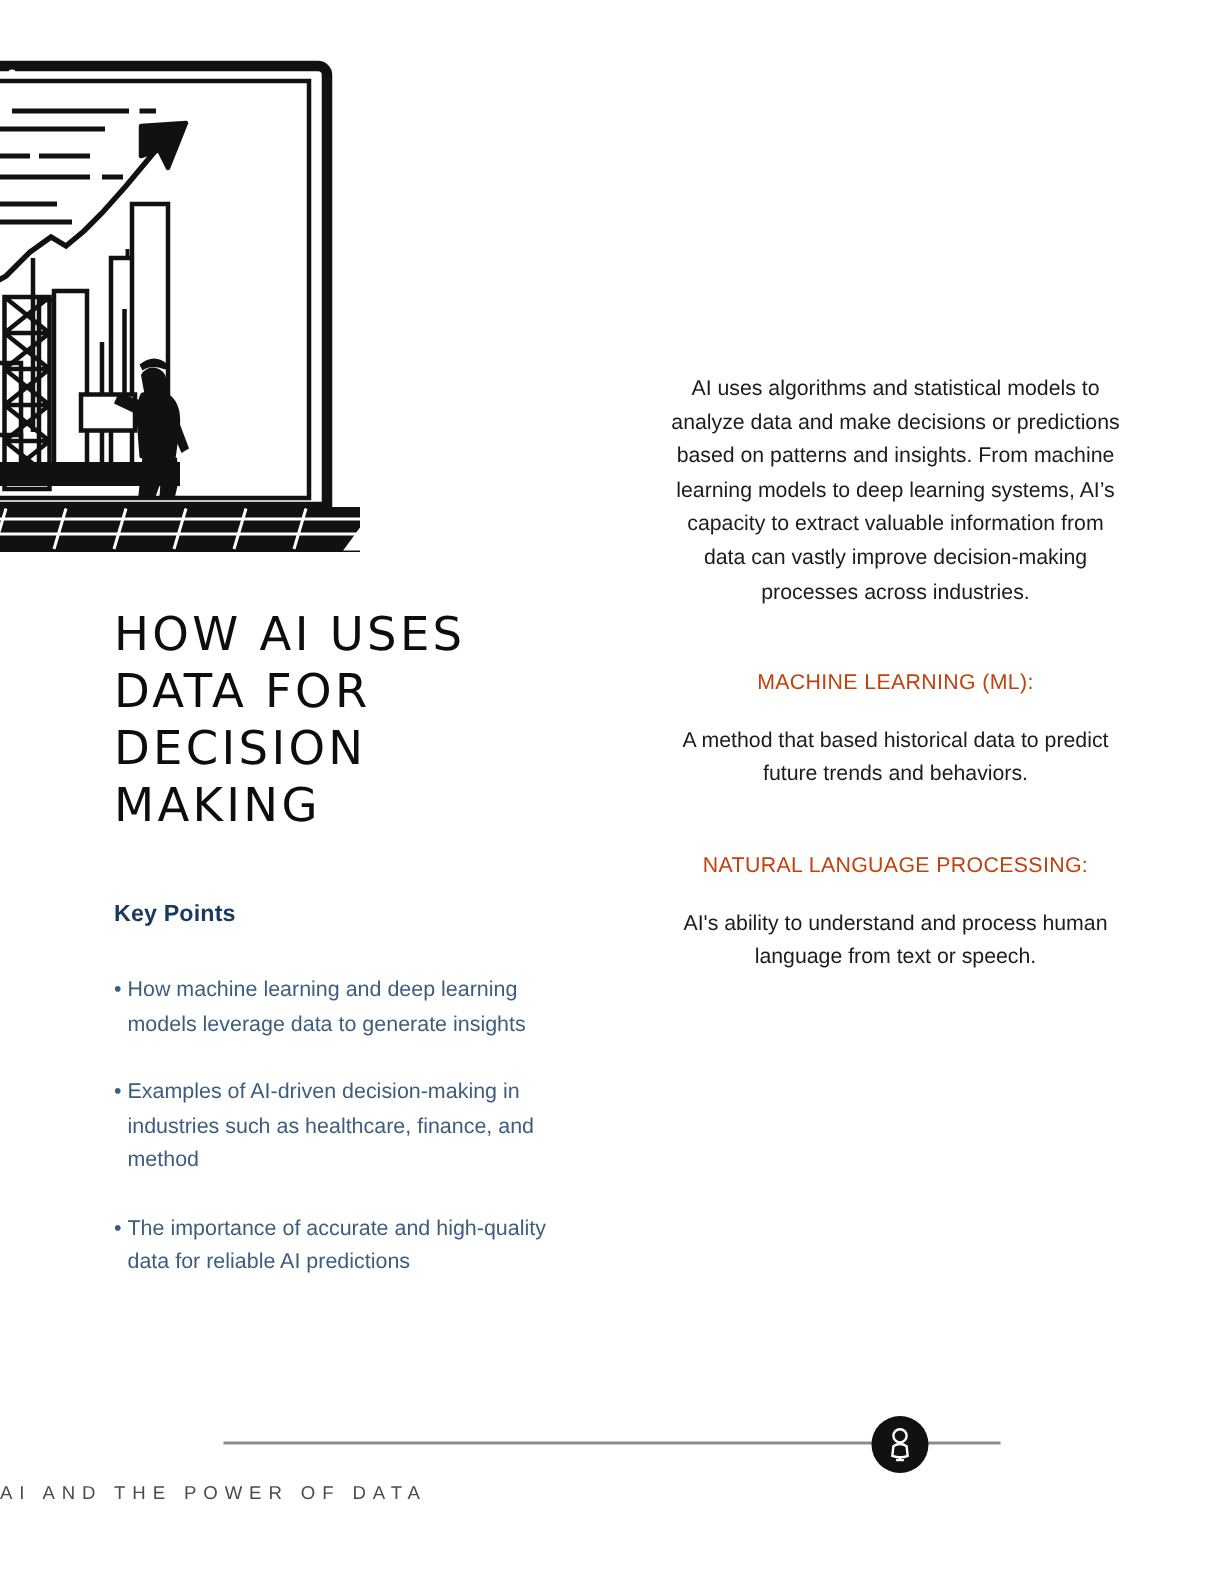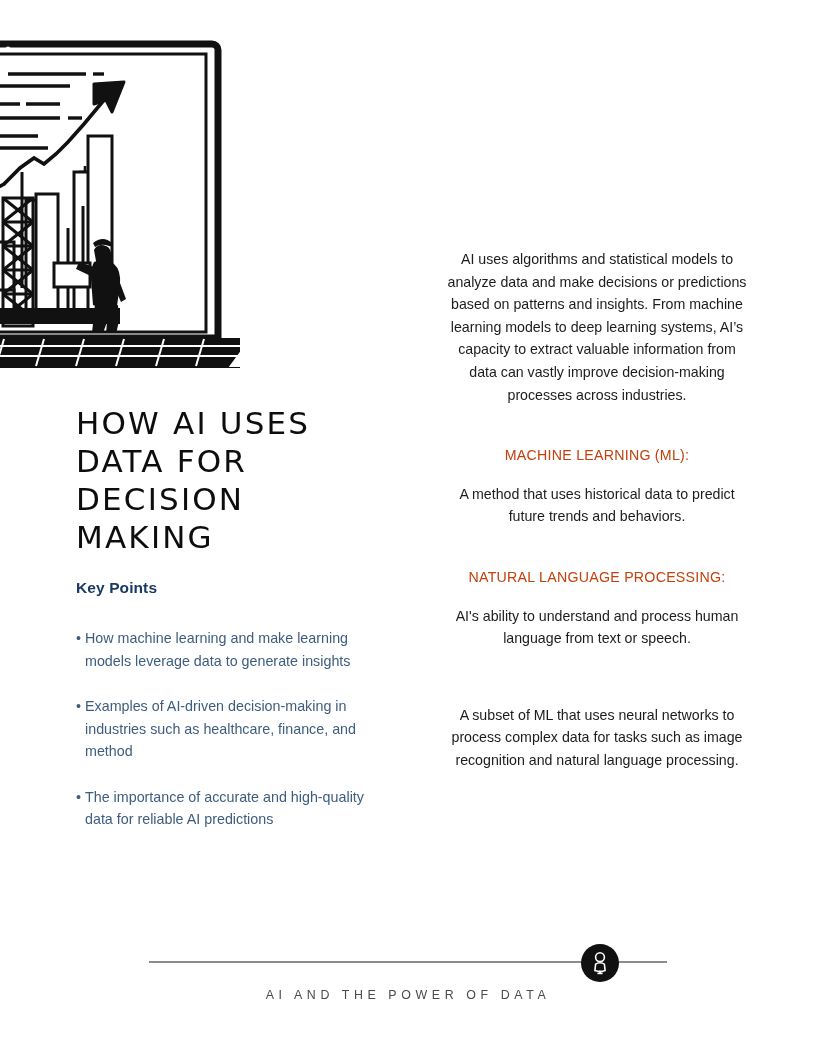--- a/index.html
+++ b/index.html
@@ -30,21 +30,21 @@
     font-size:31px;
     line-height:38px;
     font-weight:normal;
     letter-spacing:2.2px;
     color:#0d0d0d;
     text-transform:uppercase;
     font-family:"DejaVu Sans", sans-serif;
   }
 
   
-  #keypoints { position:absolute; left:76px; top:579px; width:310px; }
+  #keypoints { position:absolute; left:76px; top:601px; width:310px; }
   #keypoints-heading {
     font-size:15.5px;
     font-weight:bold;
     color:#1b3a62;
     letter-spacing:.1px;
     margin-bottom:30px;
   }
   .kp-item {
     display:flex;
     color:#3d5d7f;
@@ -92,21 +92,20 @@
     display:flex;
     align-items:center;
     justify-content:center;
   }
   #footer-badge svg { display:block; }
   #footer-text {
     position:absolute;
     left:0;
     top:988px;
     width:816px;
-    text-align:center;
     font-size:12.4px;
     letter-spacing:4.6px;
     color:#4a4a4a;
     text-transform:uppercase;
   }
 </style>
 </head>
 <body>
 
 <div id="illustration">
@@ -242,48 +241,47 @@
   <span>Data For</span><br>
   <span>Decision</span><br>
   <span>Making</span>
 </h1>
 
 <section id="keypoints">
   <div id="keypoints-heading">Key Points</div>
 
   <div class="kp-item">
     <span class="kp-bullet">•</span>
-    <span class="kp-text">How machine learning and make learning models leverage data to generate insights</span>
+    <span class="kp-text">How machine learning and deep learning models leverage data to generate insights</span>
   </div>
   <div class="kp-item">
     <span class="kp-bullet">•</span>
     <span class="kp-text">Examples of AI-driven decision-making in industries such as healthcare, finance, and method</span>
   </div>
   <div class="kp-item">
     <span class="kp-bullet">•</span>
     <span class="kp-text">The importance of accurate and high-quality data for reliable AI predictions</span>
   </div>
 </section>
 
 <section id="right-col">
   <p class="rc-para">AI uses algorithms and statistical models to analyze data and make decisions or predictions based on patterns and insights. From machine learning models to deep learning systems, AI’s capacity to extract valuable information from data can vastly improve decision-making processes across industries.</p>
 
   <div class="sec-gap-lg"></div>
   <div class="rc-heading">MACHINE LEARNING (ML):</div>
   <div class="sec-gap-sm"></div>
-  <p class="rc-para">A method that uses historical data to predict future trends and behaviors.</p>
+  <p class="rc-para">A method that based historical data to predict future trends and behaviors.</p>
 
   <div class="sec-gap-lg"></div>
   <div class="rc-heading">NATURAL LANGUAGE PROCESSING:</div>
   <div class="sec-gap-sm"></div>
   <p class="rc-para">AI's ability to understand and process human language from text or speech.</p>
 
   <div class="sec-gap-lg"></div>
   <div class="sec-gap-sm"></div>
-  <p class="rc-para">A subset of ML that uses neural networks to process complex data for tasks such as image recognition and natural language processing.</p>
 </section>
 
 <div id="footer-rule"></div>
 
 <div id="footer-badge">
   <svg width="20" height="24" viewBox="0 0 20 24" xmlns="http://www.w3.org/2000/svg">
     <circle cx="10" cy="6.2" r="4.4" fill="none" stroke="#ffffff" stroke-width="1.6"></circle>
     <path d="M5.6 13.2 q4.4 -3 8.8 0 l.7 6.4 q-4.5 2 -10.2 0 z" fill="none" stroke="#ffffff" stroke-width="1.6"></path>
     <line x1="10" y1="19.6" x2="10" y2="22.4" stroke="#ffffff" stroke-width="1.6"></line>
     <line x1="7.4" y1="22.4" x2="12.6" y2="22.4" stroke="#ffffff" stroke-width="1.6"></line>

